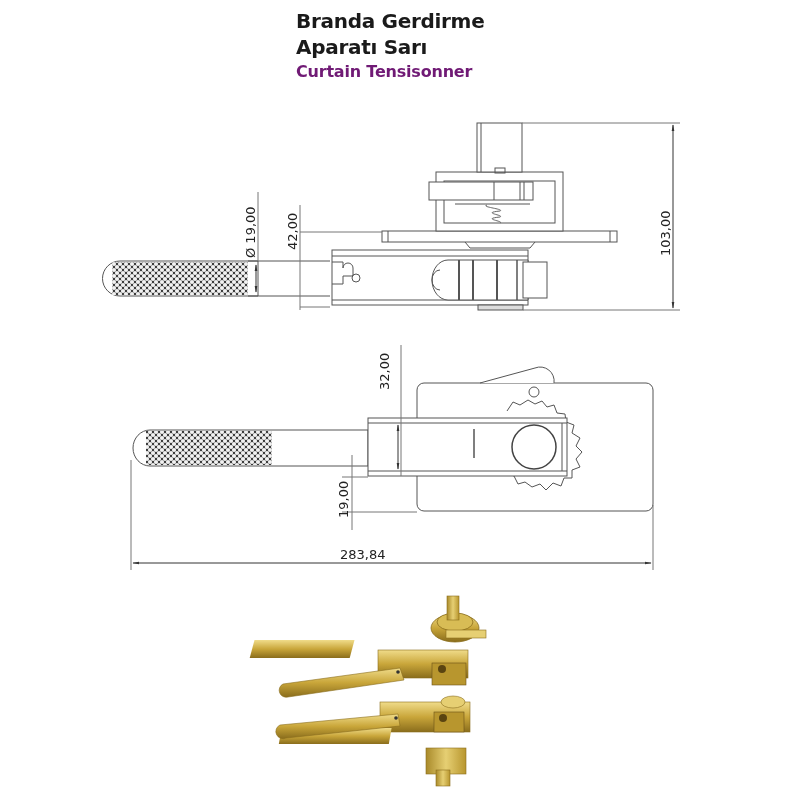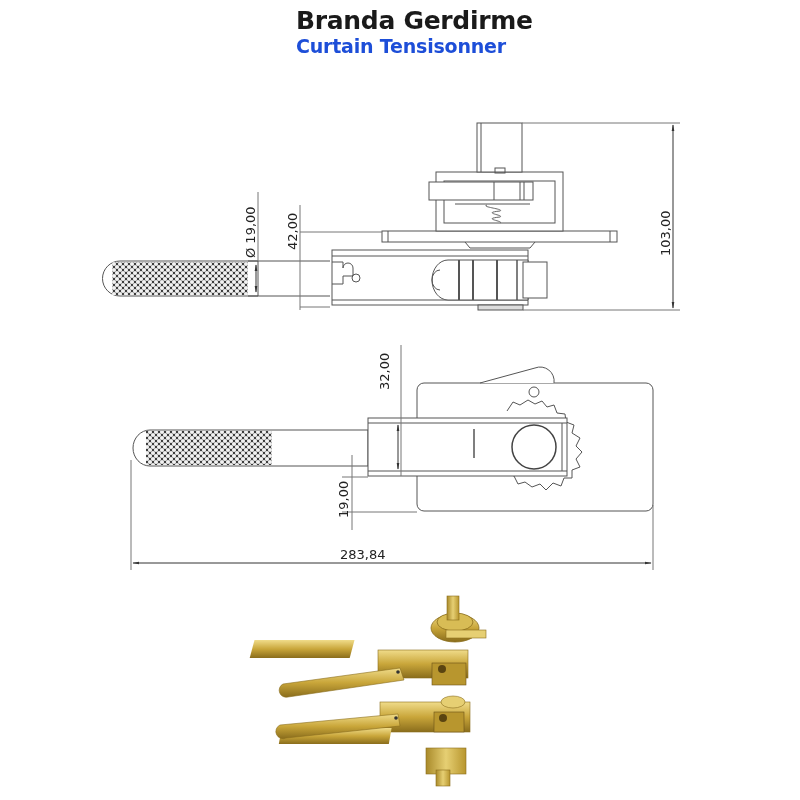--- a/index.html
+++ b/index.html
@@ -1,27 +1,28 @@
 <!DOCTYPE html>
 <html><head>
 <meta charset="utf-8">
 <style>
   html, body { margin: 0; padding: 0; background: #ffffff; }
   body { width: 800px; height: 800px; position: relative; overflow: hidden; font-family: "DejaVu Sans", sans-serif; }
   .title-block { position: absolute; left: 296px; top: 8px; color: #1a1a1a; }
-  .t1 { font-family: "DejaVu Sans", sans-serif; font-weight: bold; font-size: 25px; line-height: 26px; letter-spacing: -0.3px; }
-  .t2 { font-family: "DejaVu Sans", sans-serif; font-weight: bold; font-size: 19px; line-height: 24px; color: #1d4ed8; letter-spacing: -0.2px; }
+  .t1 { font-family: "DejaVu Sans", sans-serif; font-weight: bold; font-size: 20px; line-height: 26px; letter-spacing: -0.3px; }
+  .t2 { font-family: "DejaVu Sans", sans-serif; font-weight: bold; font-size: 16px; line-height: 24px; color: #701a75; letter-spacing: -0.2px; }
   svg { position: absolute; left: 0; top: 0; }
   .dim { font-family: "DejaVu Sans", sans-serif; font-size: 13px; fill: #222; }
 </style>
 </head>
 <body>
 
 <div class="title-block">
   <div class="t1">Branda Gerdirme</div>
+  <div class="t1">Aparatı Sarı</div>
   <div class="t2">Curtain Tensisonner</div>
 </div>
 
 <svg width="800" height="800" viewBox="0 0 800 800">
   <defs>
     <pattern id="knurl" x="0" y="0" width="6" height="6" patternUnits="userSpaceOnUse">
       <rect width="6" height="6" fill="#3a3a3a"></rect>
       <circle cx="3" cy="3" r="2.1" fill="#f2f2f2"></circle>
       <circle cx="0" cy="0" r="2.1" fill="#f2f2f2"></circle>
       <circle cx="6" cy="0" r="2.1" fill="#f2f2f2"></circle>

